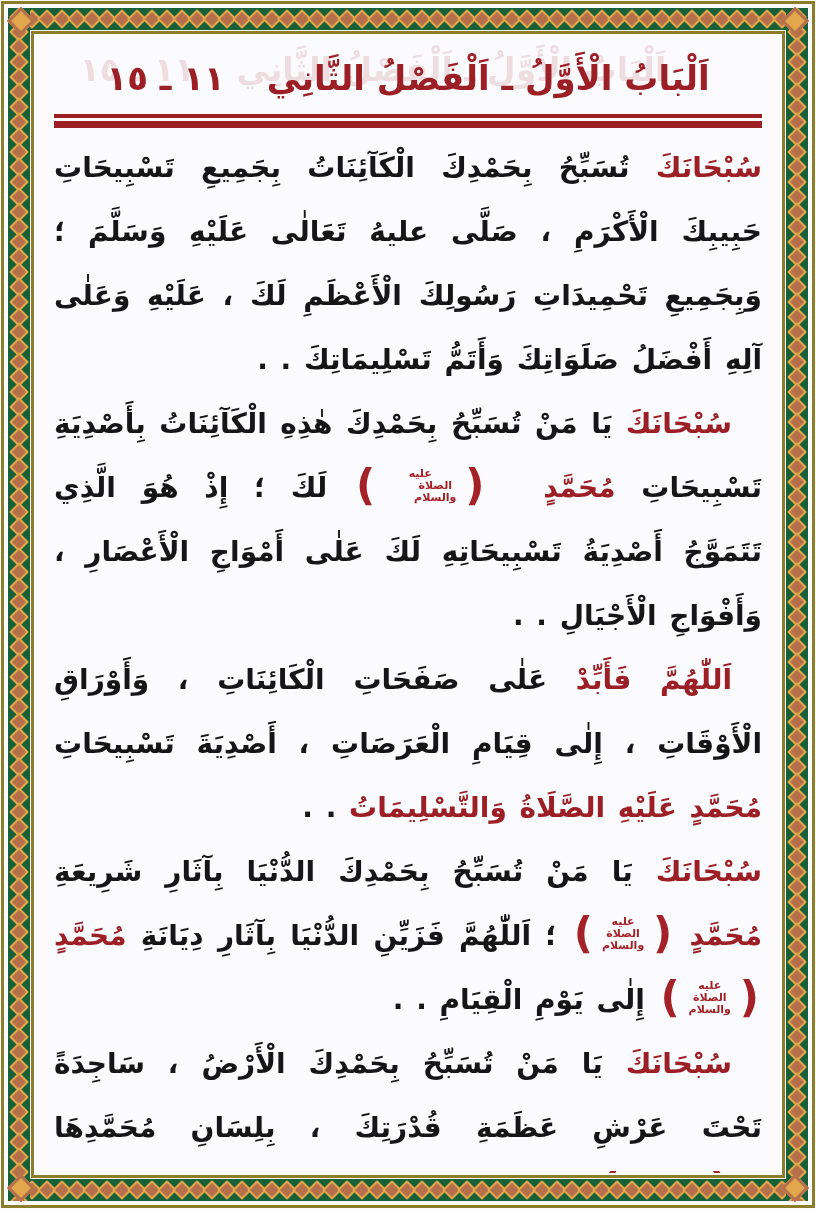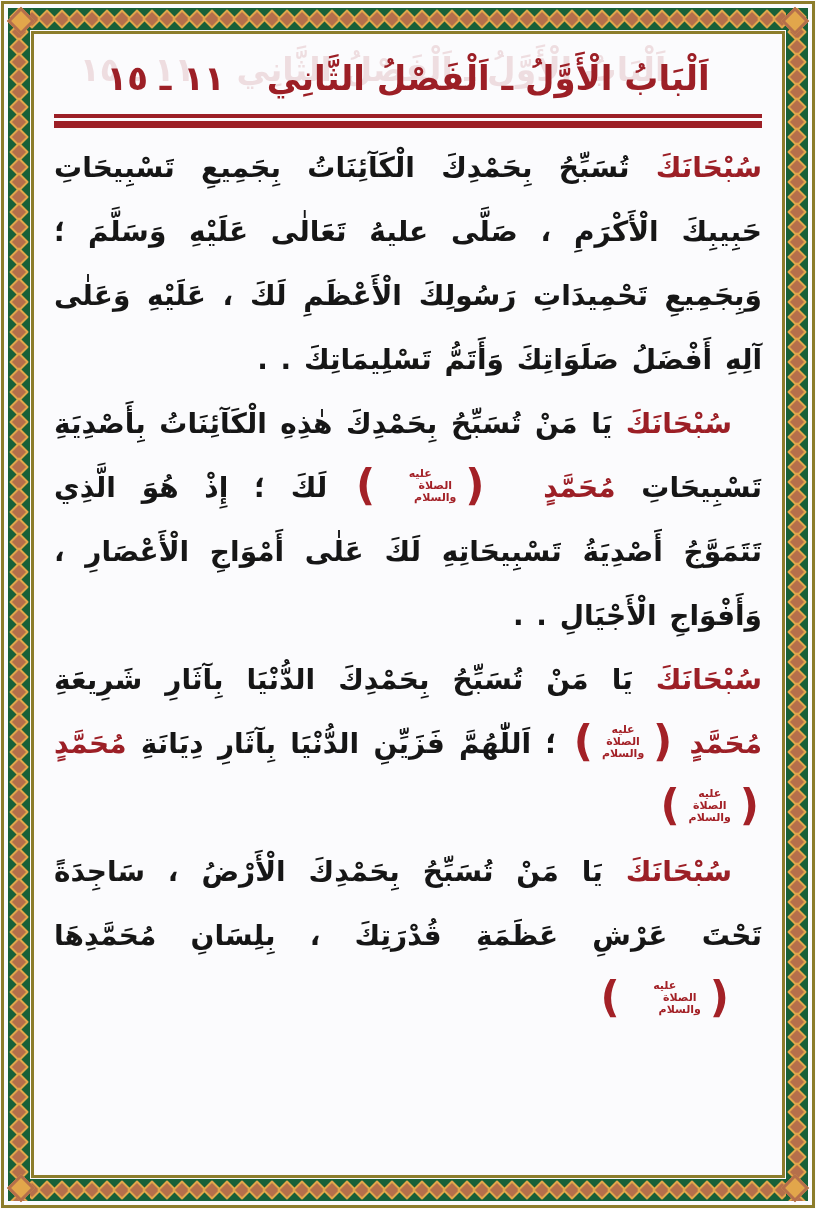--- a/index.html
+++ b/index.html
@@ -359,28 +359,29 @@
     <span>١١ ـ ١٥</span>
   </div>
   <div class="rule"></div>
   <div class="text-body" id="text-body">
       <p><span class="red">سُبْحَانَكَ </span><span>تُسَبِّحُ بِحَمْدِكَ الْكَآئِنَاتُ بِجَمِيعِ تَسْبِيحَاتِ حَبِيبِكَ الْأَكْرَمِ ، صَلَّى عليهُ تَعَالٰى عَلَيْهِ وَسَلَّمَ ؛ وَبِجَمِيعِ تَحْمِيدَاتِ رَسُولِكَ الْأَعْظَمِ لَكَ ، عَلَيْهِ وَعَلٰى آلِهِ أَفْضَلُ صَلَوَاتِكَ وَأَتَمُّ تَسْلِيمَاتِكَ . .</span></p>
       <p class="indent"><span class="red">سُبْحَانَكَ </span><span>يَا مَنْ تُسَبِّحُ بِحَمْدِكَ هٰذِهِ الْكَآئِنَاتُ بِأَصْدِيَةِ تَسْبِيحَاتِ </span><span class="red">مُحَمَّدٍ </span><span class="seal">
           <span class="paren">(</span>
           <span class="inner">عليه الصلاة والسلام</span>
           <span class="paren">)</span>
         </span><span> لَكَ ؛ إِذْ هُوَ الَّذِي تَتَمَوَّجُ أَصْدِيَةُ تَسْبِيحَاتِهِ لَكَ عَلٰى أَمْوَاجِ الْأَعْصَارِ ، وَأَفْوَاجِ الْأَجْيَالِ . .</span></p>
+      <p class="indent"><span class="red">اَللّٰهُمَّ فَأَبِّدْ </span><span>عَلٰى صَفَحَاتِ الْكَائِنَاتِ ، وَأَوْرَاقِ الْأَوْقَاتِ ، إِلٰى قِيَامِ الْعَرَصَاتِ ، أَصْدِيَةَ تَسْبِيحَاتِ </span><span class="red">مُحَمَّدٍ عَلَيْهِ الصَّلَاةُ وَالتَّسْلِيمَاتُ </span><span>. .</span></p>
       <p><span class="red">سُبْحَانَكَ </span><span>يَا مَنْ تُسَبِّحُ بِحَمْدِكَ الدُّنْيَا بِآثَارِ شَرِيعَةِ </span><span class="red">مُحَمَّدٍ </span><span class="seal">
           <span class="paren">(</span>
           <span class="inner">عليه الصلاة والسلام</span>
           <span class="paren">)</span>
         </span><span> ؛ اَللّٰهُمَّ فَزَيِّنِ الدُّنْيَا بِآثَارِ دِيَانَةِ </span><span class="red">مُحَمَّدٍ </span><span class="seal">
           <span class="paren">(</span>
           <span class="inner">عليه الصلاة والسلام</span>
           <span class="paren">)</span>
-        </span></p>
+        </span><span> إِلٰى يَوْمِ الْقِيَامِ . .</span></p>
       <p class="indent"><span class="red">سُبْحَانَكَ </span><span>يَا مَنْ تُسَبِّحُ بِحَمْدِكَ الْأَرْضُ ، سَاجِدَةً تَحْتَ عَرْشِ عَظَمَةِ قُدْرَتِكَ ، بِلِسَانِ مُحَمَّدِهَا </span><span class="seal">
           <span class="paren">(</span>
           <span class="inner">عليه الصلاة والسلام</span>
           <span class="paren">)</span>
         </span></p>
     </div>
 </div>
 
 </body></html>

